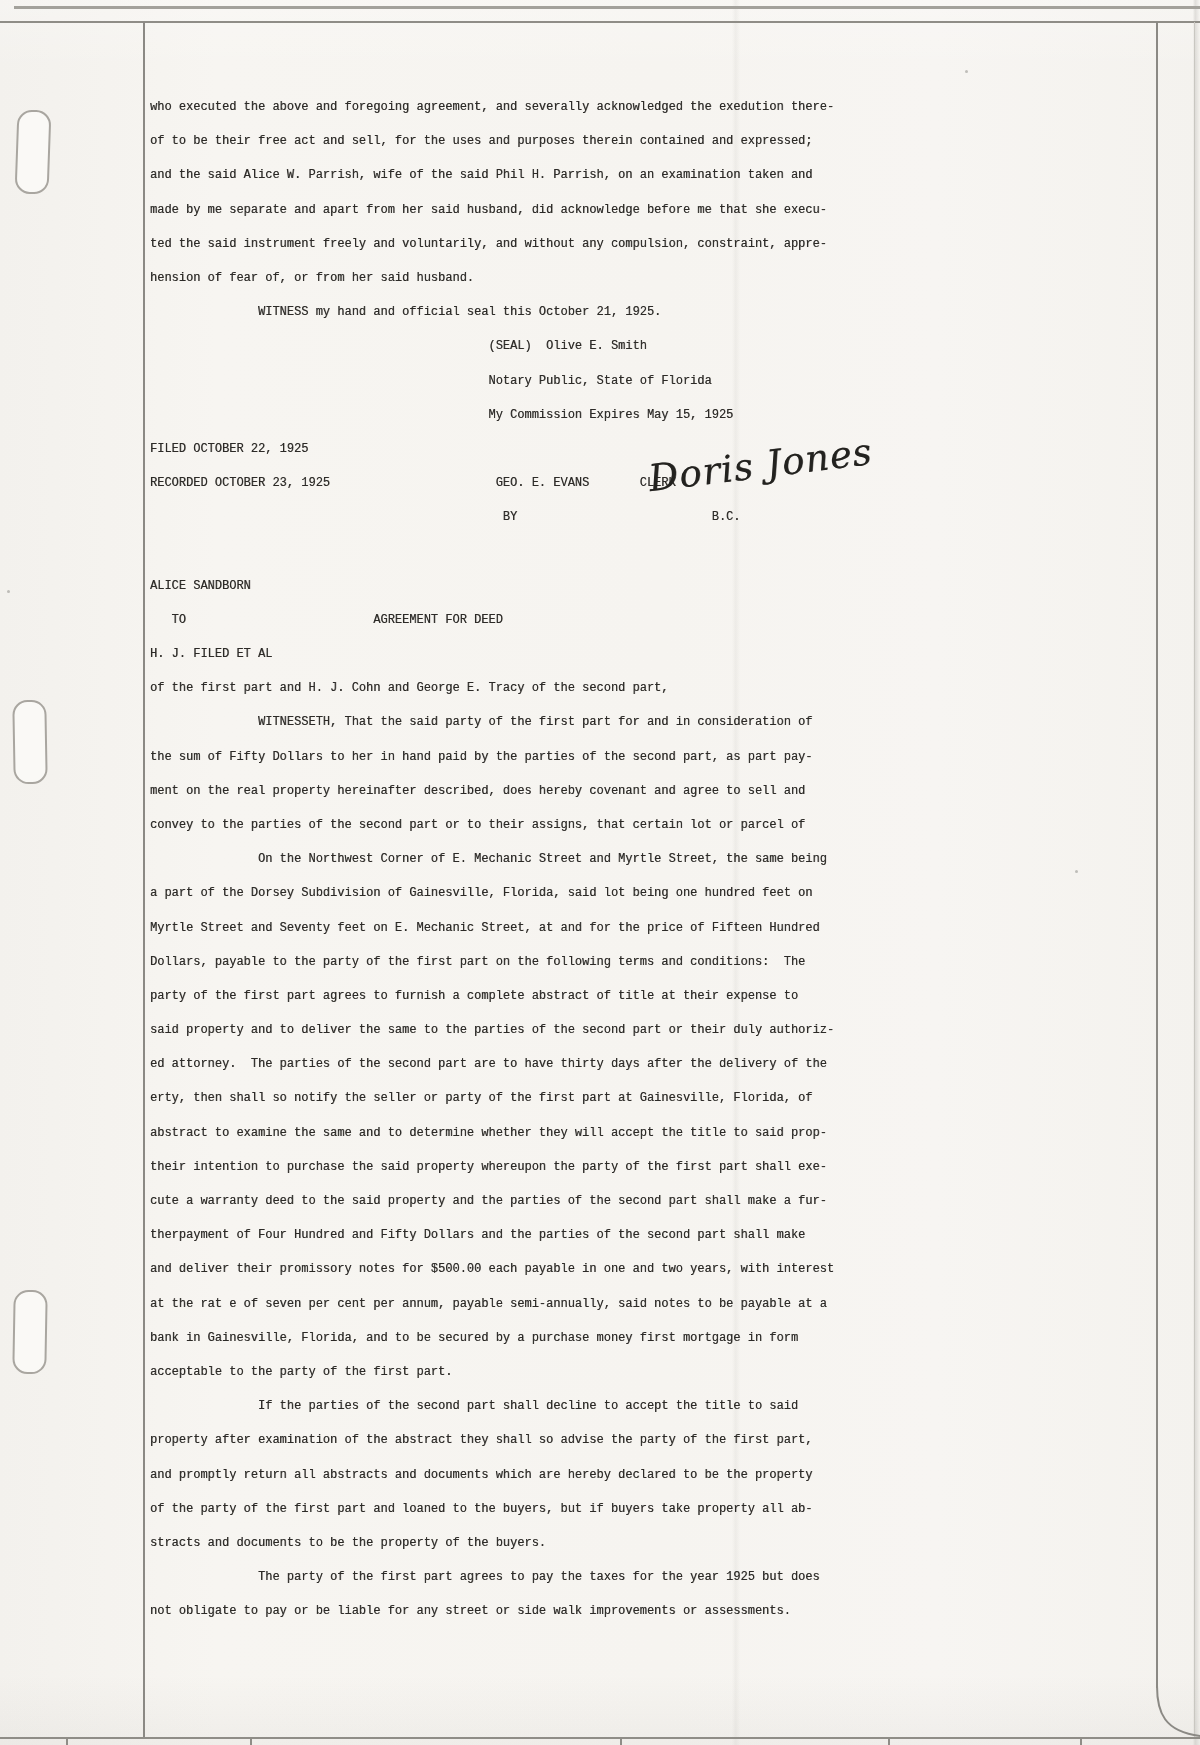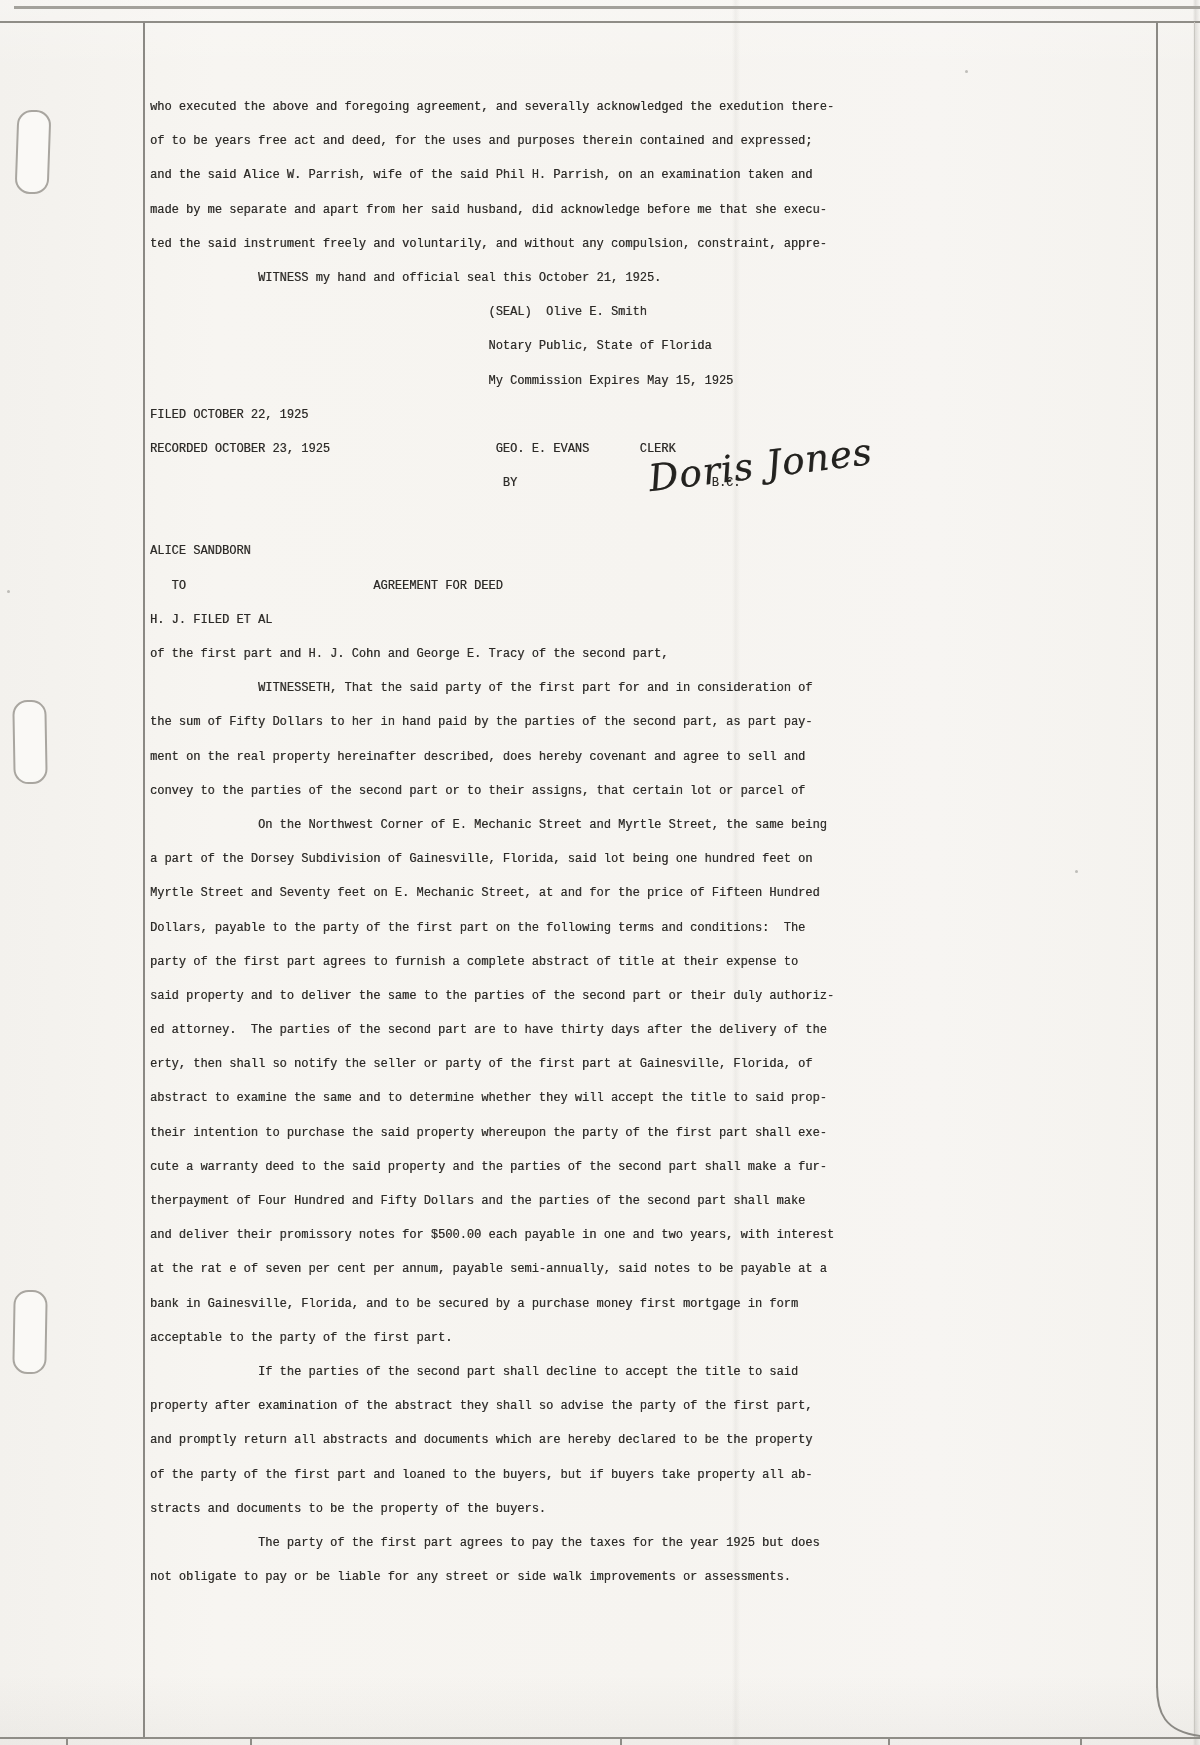--- a/index.html
+++ b/index.html
@@ -75,24 +75,25 @@
 <div class="punch-hole hole-1"></div>
 <div class="punch-hole hole-2"></div>
 <div class="punch-hole hole-3"></div>
 
 <div class="speck" style="left:7px;top:590px"></div>
 <div class="speck" style="left:965px;top:70px"></div>
 <div class="speck" style="left:1075px;top:870px"></div>
 
 <div class="typelines">
     <div class="typeline">who executed the above and foregoing agreement, and severally acknowledged the exedution there-</div>
-    <div class="typeline">of to be years free act and deed, for the uses and purposes therein contained and expressed;</div>
+    <div class="typeline">of to be their free act and sell, for the uses and purposes therein contained and expressed;</div>
     <div class="typeline">and the said Alice W. Parrish, wife of the said Phil H. Parrish, on an examination taken and</div>
     <div class="typeline">made by me separate and apart from her said husband, did acknowledge before me that she execu-</div>
     <div class="typeline">ted the said instrument freely and voluntarily, and without any compulsion, constraint, appre-</div>
+    <div class="typeline">hension of fear of, or from her said husband.</div>
     <div class="typeline">               WITNESS my hand and official seal this October 21, 1925.</div>
     <div class="typeline">                                               (SEAL)  Olive E. Smith</div>
     <div class="typeline">                                               Notary Public, State of Florida</div>
     <div class="typeline">                                               My Commission Expires May 15, 1925</div>
     <div class="typeline">FILED OCTOBER 22, 1925</div>
     <div class="typeline">RECORDED OCTOBER 23, 1925                       GEO. E. EVANS       CLERK</div>
     <div class="typeline">                                                 BY                           B.C.</div>
     <div class="typeline"> </div>
     <div class="typeline">ALICE SANDBORN</div>
     <div class="typeline">   TO                          AGREEMENT FOR DEED</div>

